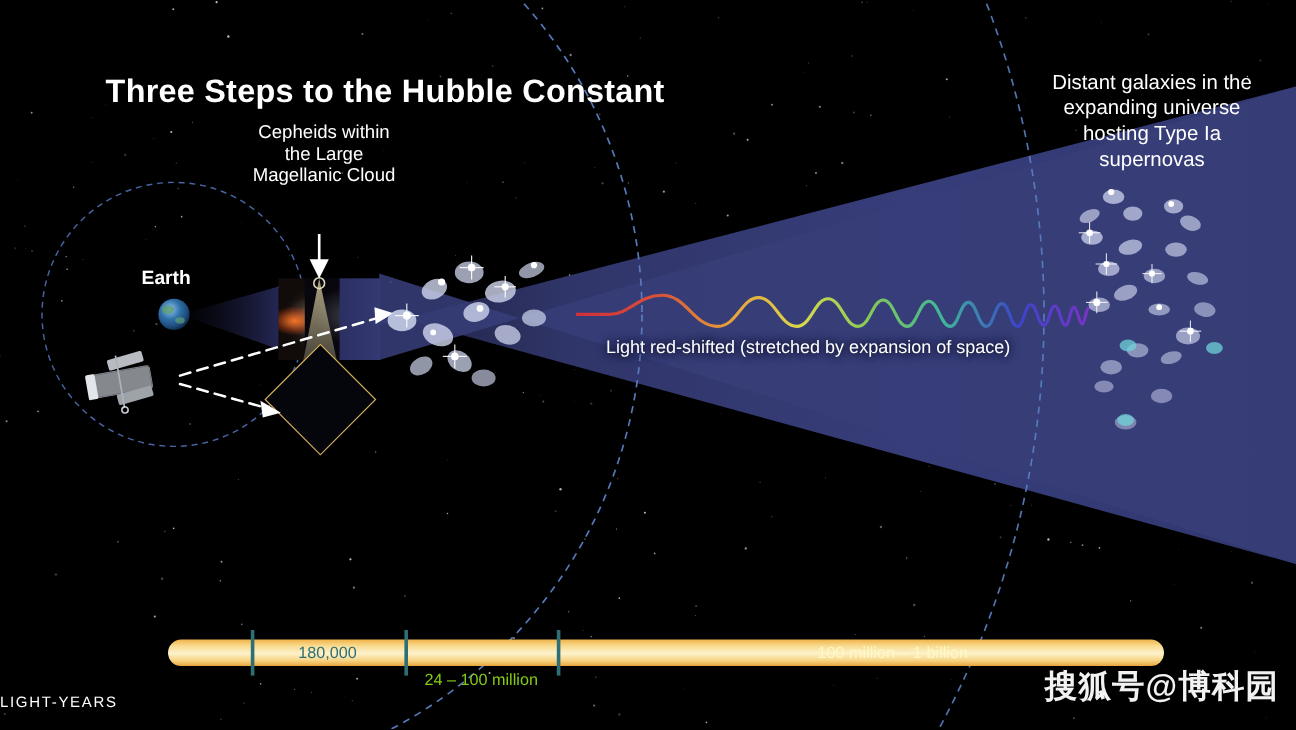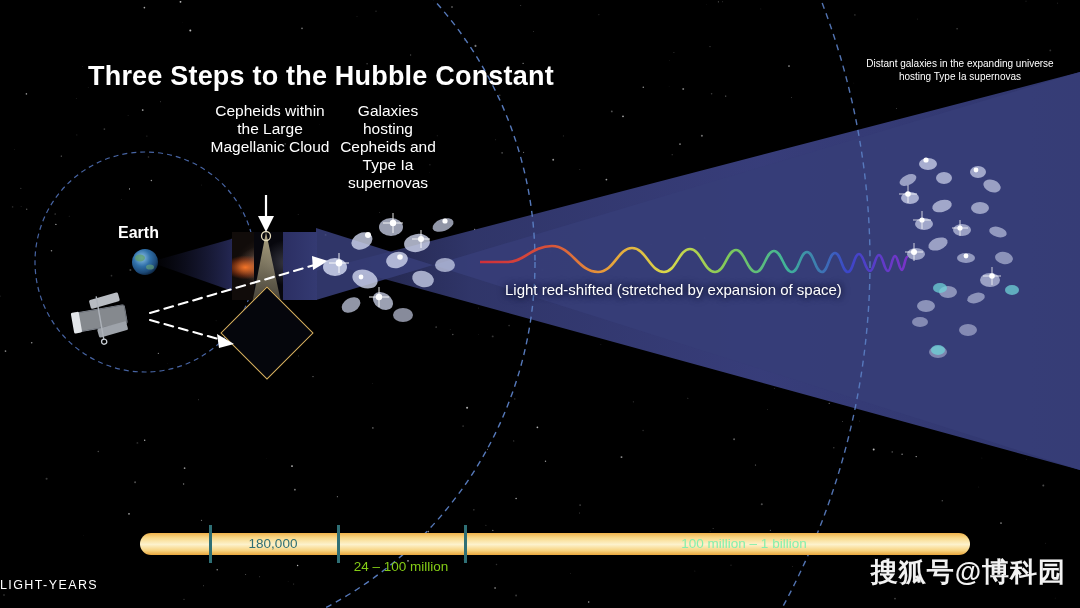--- a/index.html
+++ b/index.html
@@ -25,21 +25,21 @@
     margin-top:37px;
   }
 
   
   .label{
     color:#ffffff;text-align:center;line-height:1.16;
     font-size:15.5px;
   }
   .label-lmc{left:205px;top:102px;width:130px;}
   .label-gal{left:338px;top:102px;width:100px;}
-  .label-dist{left:860px;top:58px;width:200px;font-size:10px;line-height:1.25;}
+  .label-dist{left:860px;top:58px;width:200px;font-size:17px;line-height:1.25;}
 
   .earth-label{left:118px;top:224px;font-size:16px;font-weight:bold;color:#fff;}
 
   
   .redshift-caption{
     left:505px;top:281px;font-size:15px;color:#ffffff;
     text-shadow:0 0 5px #11142e,0 0 9px #11142e;
   }
 
   
@@ -553,31 +553,30 @@
         <line x1="103" y1="126" x2="121" y2="126"></line>
       <line x1="80" y1="70" x2="80" y2="86"></line>
         <line x1="72" y1="78" x2="88" y2="78"></line>
     </g>
   </svg>
 
   <div class="abs title">Three Steps to the Hubble Constant</div>
 
   <div class="abs earth-label">Earth</div>
   <div class="abs label label-lmc">Cepheids within the Large Magellanic Cloud</div>
-  <div class="abs label label-gal">Galaxies hosting Cepheids and Type Ia supernovas</div>
   <div class="abs label label-dist">Distant galaxies in the expanding universe hosting Type Ia supernovas</div>
   <div class="abs redshift-caption">Light red-shifted (stretched by expansion of space)</div>
 
   <div class="abs scalebar"></div>
   <div id="ticks">
       <div class="abs tick" style="left: 209px; top: 525px; background: rgb(46, 111, 117);"></div>
       <div class="abs tick" style="left: 337px; top: 525px; background: rgb(46, 111, 117);"></div>
       <div class="abs tick" style="left: 464px; top: 525px; background: rgb(46, 111, 117);"></div>
     </div>
   <div id="seglabels">
       <div class="abs seg-label" style="left: 153px; width: 240px; top: 536px; color: rgb(47, 110, 114);">180,000</div>
       <div class="abs seg-label" style="left: 281px; width: 240px; top: 559px; color: #84cc16;">24 – 100 million</div>
-      <div class="abs seg-label" style="left: 624px; width: 240px; top: 536px; color: #86efac;">100 million – 1 billion</div>
+      <div class="abs seg-label" style="left: 624px; width: 240px; top: 536px; color: #fef9c3;">100 million – 1 billion</div>
     </div>
   <div class="abs lightyears">LIGHT-YEARS</div>
 
   <div class="abs watermark">搜狐号@博科园</div>
 </div>
 
 </body></html>

